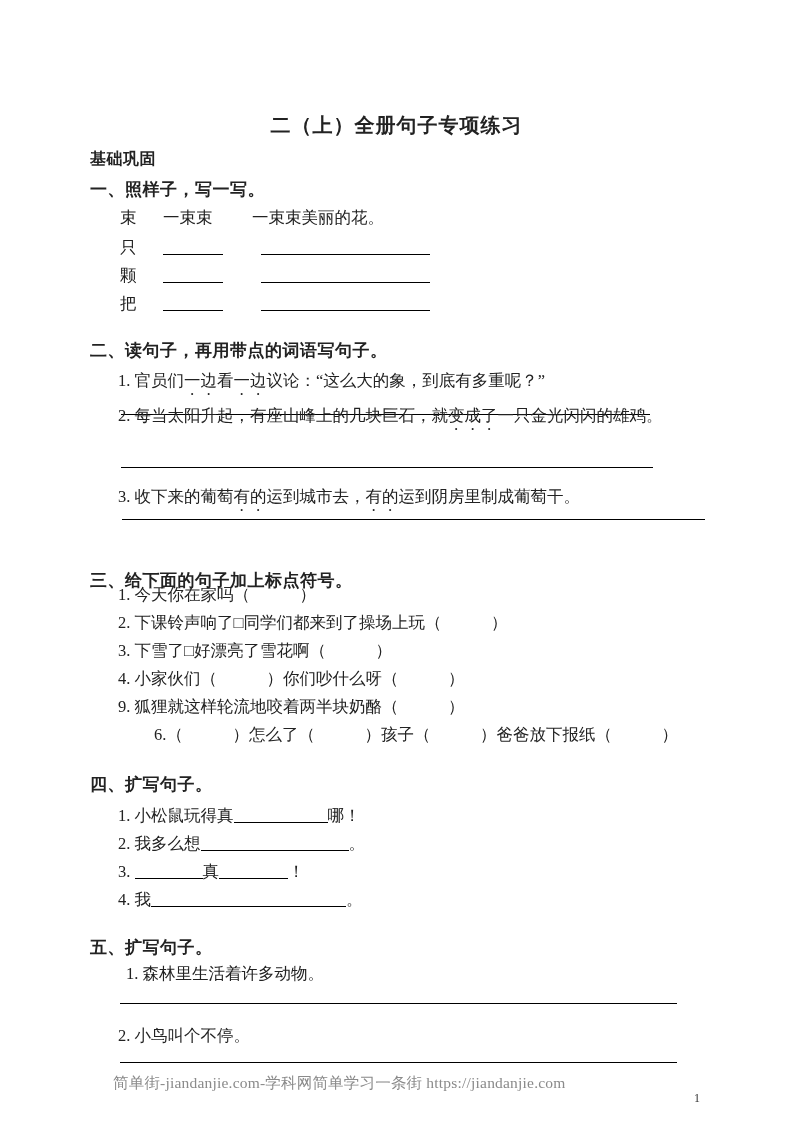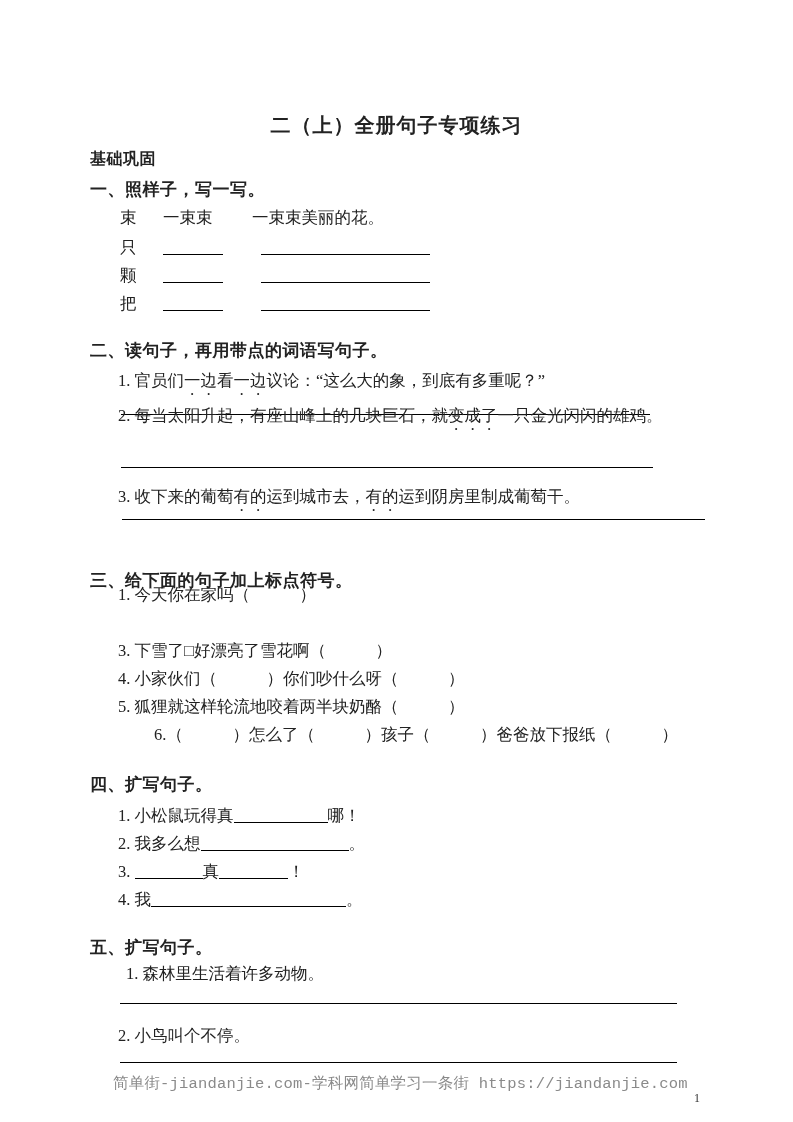--- a/index.html
+++ b/index.html
@@ -29,21 +29,21 @@
   }
   .em{
     -webkit-text-emphasis:filled dot #222;
     -webkit-text-emphasis-position:under right;
     text-emphasis:filled dot #222;
     text-emphasis-position:under right;
   }
   .ex1char{display:inline-block;width:43px;}
   .ex1rep{display:inline-block;width:89px;}
   .footer{
-    font-family:Liberation Mono, monospace;
+    font-family:Liberation Serif, serif;
     font-size:15.5px;color:#8a8a8a;letter-spacing:0.2px;
   }
   .pagenum{font-size:12px;color:#333;}
 </style>
 </head>
 <body>
 
 <div class="page">
 
   <div class="abs title">二（上）全册句子专项练习</div>
@@ -67,23 +67,24 @@
   <div class="abs hd" style="left:90px;top:339px;">二、读句子，再用带点的词语写句子。</div>
   <div class="abs sent" style="left:118px;top:370px;"><span>1. 官员们</span><span class="em">一边</span><span>看</span><span class="em">一边</span><span>议论：“这么大的象，到底有多重呢？”</span></div>
   <div class="rule" style="left:121px;top:414px;width:529px;"></div>
   <div class="abs sent" style="left:118px;top:405px;"><span>2. 每当太阳升起，有座山峰上的几块巨石，就</span><span class="em">变成了</span><span>一只金光闪闪的雄鸡。</span></div>
   <div class="rule" style="left:121px;top:467px;width:532px;"></div>
   <div class="abs sent" style="left:118px;top:486px;"><span>3. 收下来的葡萄</span><span class="em">有的</span><span>运到城市去，</span><span class="em">有的</span><span>运到阴房里制成葡萄干。</span></div>
   <div class="rule" style="left:122px;top:519px;width:583px;"></div>
 
   <div class="abs hd" style="left:90px;top:558px;margin-top:11px;">三、给下面的句子加上标点符号。</div>
   <div class="abs sent" style="left:118px;top:584px;">1. 今天你在家吗（　　　）</div>
+  <div class="abs sent" style="left:118px;top:612px;">2. 下课铃声响了□同学们都来到了操场上玩（　　　）</div>
   <div class="abs sent" style="left:118px;top:640px;text-align:center;">3. 下雪了□好漂亮了雪花啊（　　　）</div>
   <div class="abs sent" style="left:118px;top:668px;">4. 小家伙们（　　　）你们吵什么呀（　　　）</div>
-  <div class="abs sent" style="left:118px;top:696px;">5. 狐狸就这样轮流地咬着两半块奶酪（　　　）</div>
+  <div class="abs sent" style="left:118px;top:696px;">9. 狐狸就这样轮流地咬着两半块奶酪（　　　）</div>
   <div class="abs sent" style="left:113px;top:724px;margin-left:41px;">6.（　　　）怎么了（　　　）孩子（　　　）爸爸放下报纸（　　　）</div>
 
   <div class="abs hd" style="left:90px;top:773px;">四、扩写句子。</div>
   <div class="abs sent" style="left:118px;top:803px;"><span>1. 小松鼠玩得真</span><span class="blank" style="width: 94px;"></span><span>哪！</span></div>
   <div class="abs sent" style="left:118px;top:831px;"><span>2. 我多么想</span><span class="blank" style="width: 148px;"></span><span>。</span></div>
   <div class="abs sent" style="left:118px;top:859px;text-align:center;"><span>3. </span><span class="blank" style="width: 68px;"></span><span>真</span><span class="blank" style="width: 69px;"></span><span>！</span></div>
   <div class="abs sent" style="left:118px;top:887px;"><span>4. 我</span><span class="blank" style="width: 195px;"></span><span>。</span></div>
 
   <div class="abs hd" style="left:90px;top:936px;">五、扩写句子。</div>
   <div class="abs sent" style="left:118px;top:963px;margin-left:8px;">1. 森林里生活着许多动物。</div>

